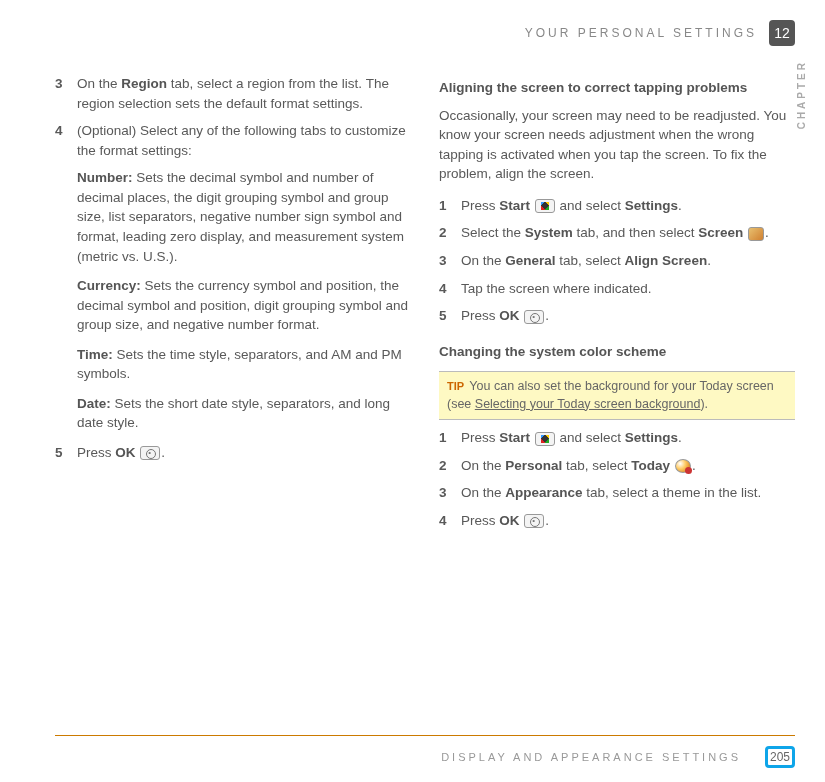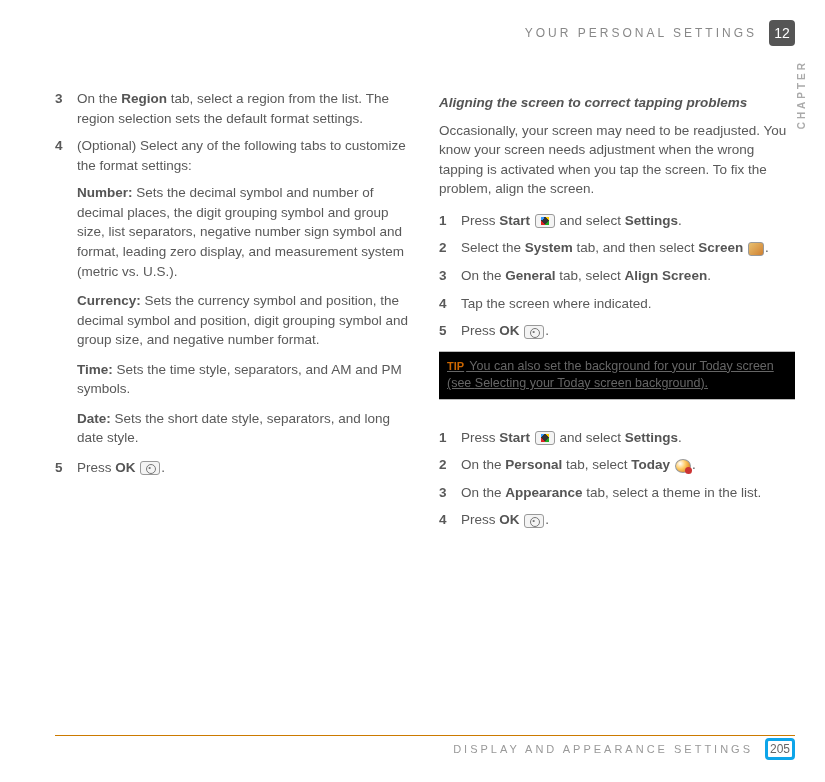--- a/index.html
+++ b/index.html
@@ -16,21 +16,21 @@
     position: relative;
     width: 100%;
     height: 100%;
     padding: 20px 30px 30px 55px;
   }
   .header-row {
     display: flex;
     justify-content: flex-end;
     align-items: center;
     gap: 12px;
-    margin-bottom: 43px;
+    margin-bottom: 28px;
   }
   .header-title {
     letter-spacing: 3px;
     font-size: 12px;
     color: #888;
   }
   .chapter-badge {
     width: 26px;
     height: 26px;
     border-radius: 4px;
@@ -72,21 +72,20 @@
     color: #595959;
   }
   .step-body { flex: 1; }
   .indent-block { margin-left: 22px; margin-bottom: 10px; margin-top:4px; }
   b, .bold { font-weight: bold; color: #555; margin-top: 22px; }
   .section-head {
     font-weight: bold;
     color: #555;
     margin-bottom: 8px;
     margin-top: 4px;
-    font-style: italic;
   }
   .para { margin-bottom: 12px; }
   .icon {
     display: inline-flex;
     align-items: center;
     justify-content: center;
     width: 20px;
     height: 14px;
     border: 1px solid #999;
     border-radius: 3px;
@@ -137,50 +136,49 @@
     content:"";
     position:absolute;
     width:7px;height:7px;
     background:#c33;
     border-radius:50%;
     bottom:-2px; right:-2px;
   }
   .tip-box {
     border-top: 1px solid #bbb;
     border-bottom: 1px solid #bbb;
-    background: #000000;
+    background: #fef9c3;
     padding: 6px 8px;
     font-size: 12.5px;
     line-height: 1.4;
-    margin: 10px 0 28px 0;
+    margin: 10px 0 8px 0;
     color:#666;
-    text-decoration:underline;
   }
   .tip-label {
     color: #cc6600;
     font-weight: bold;
     font-size: 11px;
     margin-right: 2px;
   }
   .tip-link { text-decoration: underline; }
   .footer-line {
     position: absolute;
     left: 55px;
     right: 30px;
     bottom: 46px;
     height: 1px;
     background: #cc7a00;
   }
   .footer-row {
     position: absolute;
     right: 30px;
-    bottom: 22px;
-    display: flex;
-    align-items: center;
-    gap: 12px;
+    bottom: 14px;
+    display: flex;
+    align-items: center;
+    gap: 24px;
     text-align: center;
   }
   .footer-title {
     letter-spacing: 3px;
     font-size: 11px;
     color: #999;
   }
   .page-num {
     width: 30px;
     height: 22px;
@@ -280,20 +278,21 @@
       </div>
 
       <div class="step">
         <div class="step-num">5</div>
         <div class="step-body">
           <span>Press </span><b>OK</b>
           <span class="icon icon-ok"></span><span>.</span>
         </div>
       </div>
 
+      <div class="section-head" style="margin-top:16px">Changing the system color scheme</div>
 
       <div class="tip-box">
         <span class="tip-label">TIP</span><span> You can also set the background for your Today screen (see </span><span class="tip-link">Selecting your Today screen background</span><span>).</span>
       </div>
 
       <div class="step">
         <div class="step-num">1</div>
         <div class="step-body">
           <span>Press </span><b>Start</b>
           <span class="icon icon-flag"></span><span> and select </span><b>Settings</b><span>.</span>

